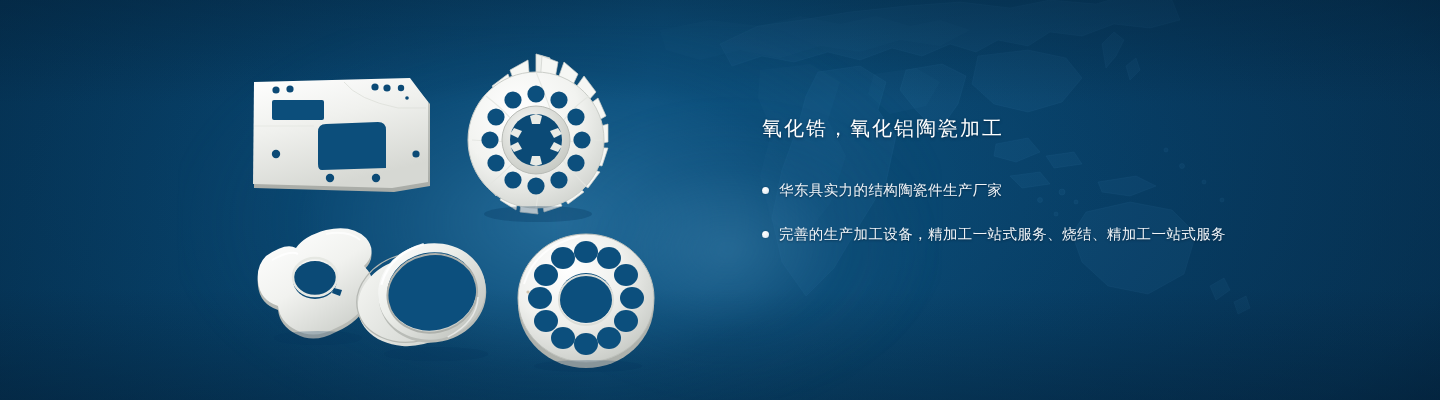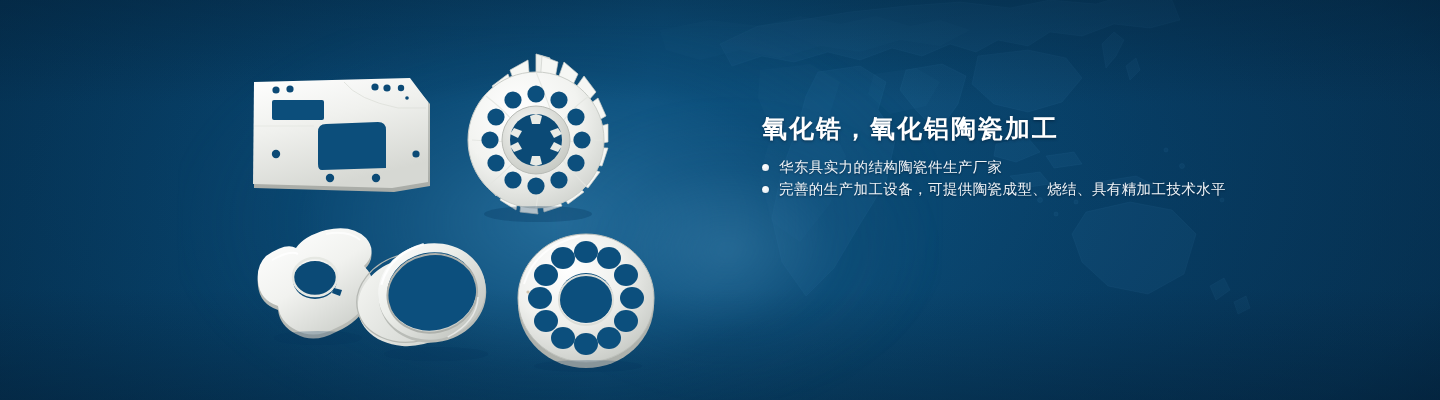--- a/index.html
+++ b/index.html
@@ -30,29 +30,30 @@
   .prod{position:absolute;}
   .p-plate{left:248px;top:78px;}
   .p-impeller{left:446px;top:48px;}
   .p-cross{left:252px;top:226px;}
   .p-ring{left:340px;top:222px;}
   .p-flange{left:512px;top:226px;}
 
   
   .copy{position:absolute;left:762px;top:108px;width:620px;}
   .title{
-    color:#ffffff;font-size:25px;line-height:40px;letter-spacing:2px;
-    font-weight:700;text-shadow:0 1px 3px rgba(0,20,40,.55);
-    margin:0 0 8px 0;white-space:nowrap;
+    color:#ffffff;font-size:20px;line-height:40px;letter-spacing:2px;
+    font-weight:400;text-shadow:0 1px 3px rgba(0,20,40,.55);
+    margin:0 0 31px 0;white-space:nowrap;
   }
   .bullets{list-style:none;margin:0;padding:0;}
   .bullets li{
     display:flex;align-items:center;
     color:#f0f4f8;font-size:14.5px;line-height:22.4px;letter-spacing:.4px;
     text-shadow:0 1px 2px rgba(0,18,36,.5);
+    margin-top:22px;
   }
   .dot{
     flex:0 0 auto;width:7px;height:7px;border-radius:50%;
     background:radial-gradient(circle at 35% 32%, #ffffff 0%, #eef3f7 55%, #cdd8e2 100%);
     margin-right:10px;box-shadow:0 0 2px rgba(0,0,0,.25);
   }
   .btxt{white-space:nowrap;}
 </style>
 </head>
 <body>
@@ -339,18 +340,18 @@
 
   <div class="copy">
     <h1 class="title">氧化锆，氧化铝陶瓷加工</h1>
     <ul class="bullets">
       <li>
         <span class="dot"></span>
         <span class="btxt">华东具实力的结构陶瓷件生产厂家</span>
       </li>
       <li>
         <span class="dot"></span>
-        <span class="btxt">完善的生产加工设备，可提供陶瓷成型、烧结、具有精加工技术水平</span>
+        <span class="btxt">完善的生产加工设备，精加工一站式服务、烧结、精加工一站式服务</span>
       </li>
     </ul>
   </div>
 
 </div>
 
 </body></html>

